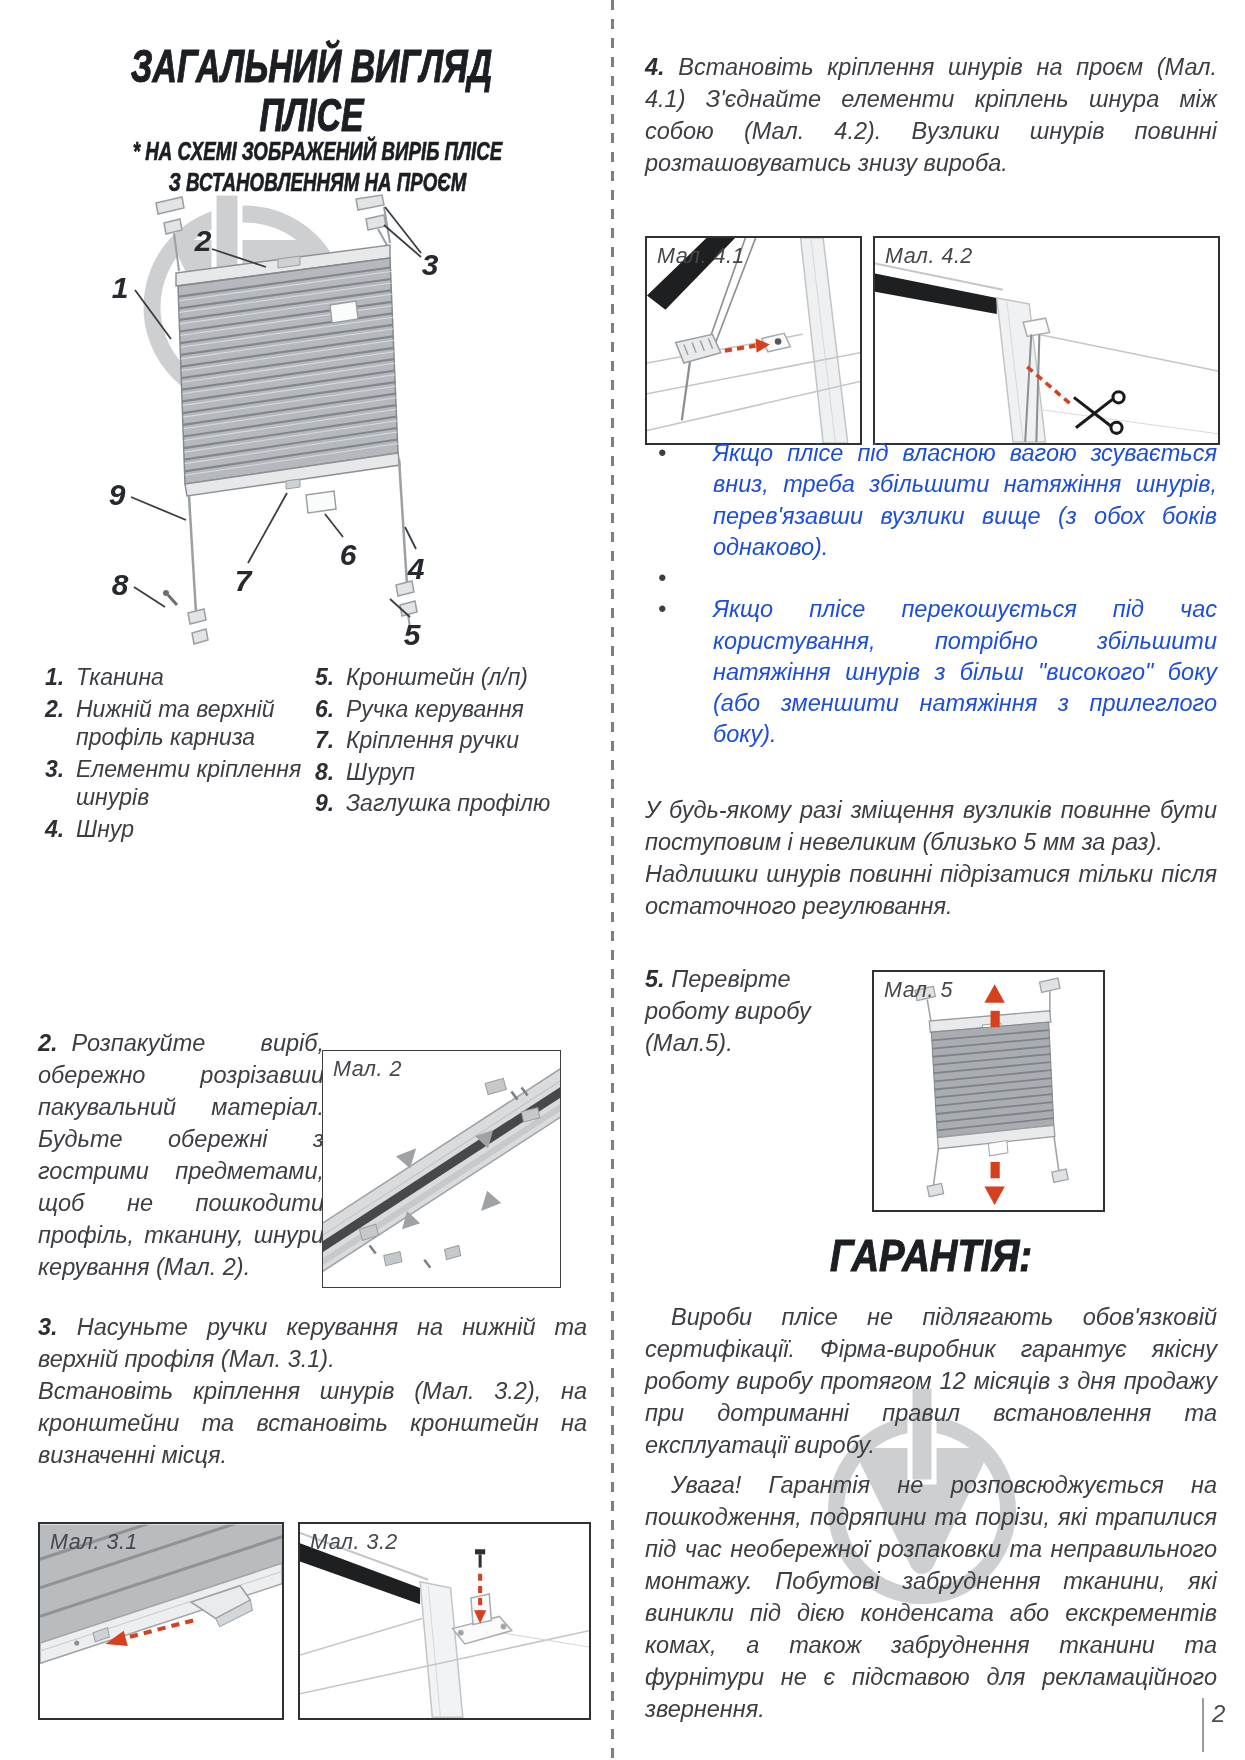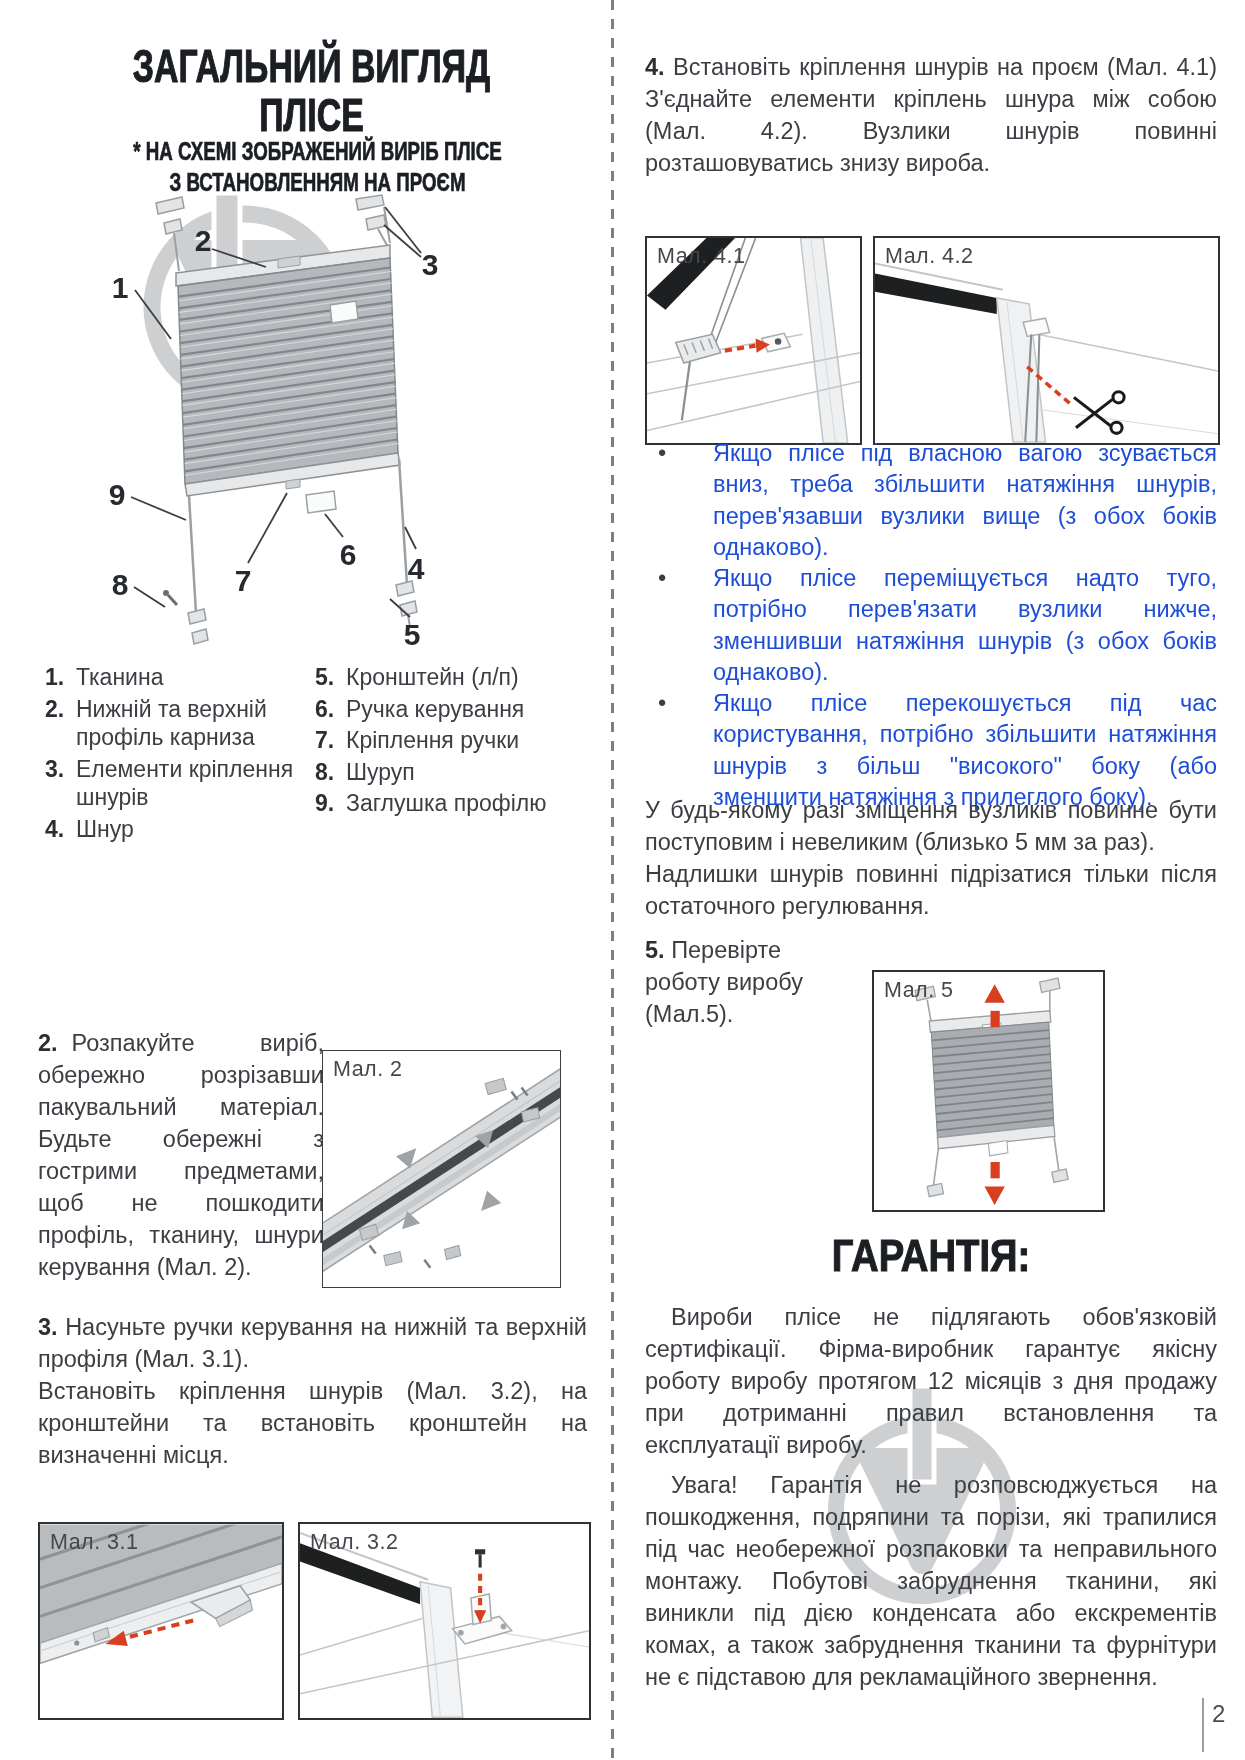--- a/index.html
+++ b/index.html
@@ -1,17 +1,17 @@
 <!DOCTYPE html>
 <html><head>
 <meta charset="utf-8">
 <style>
   html,body{margin:0;padding:0;background:#e8e8e8;}
   #page{position:relative;width:1245px;height:1760px;background:#ffffff;margin:0 auto;
-        font-family:"Liberation Sans",sans-serif;overflow:hidden;}
+        font-family:"Liberation Sans",sans-serif;overflow:hidden;font-style:italic;}
   .abs{position:absolute;}
   .body{font-size:23.5px;line-height:1.36;color:#3b3e42;}
   .just{text-align:justify;}
   .stepnum{font-weight:700;color:#2b2e32;}
   .gap{display:inline-block;width:14px;}
   .cond{transform-origin:50% 50%;display:block;}
   .hd{font-weight:700;color:#1b1e23;-webkit-text-stroke:1.1px #1b1e23;text-align:center;white-space:nowrap;}
   .figbox{position:absolute;border:2.5px solid #2f3133;background:#fff;margin-top:28px;}
   .figbox.thin{border-width:1.5px;border-color:#3c3e40;}
   .figlabel{position:absolute;left:10px;top:6px;font-size:21.5px;color:#44474b;letter-spacing:.5px;z-index:2;}
@@ -333,34 +333,33 @@
     </svg>
   </div>
 
   <div class="abs" style="left:645px;top:438px;width:572px;">
     <div class="bullet-row">
         <span class="blt">•</span>
         <p class="btxt">Якщо плісе під власною вагою зсувається вниз, треба збільшити натяжіння шнурів, перев'язавши вузлики вище (з обох боків однаково).</p>
       </div>
     <div class="bullet-row">
         <span class="blt">•</span>
-        <p class="btxt">Якщо плісе переміщується надто туго, потрібно перев'язати вузлики нижче, зменшивши натяжіння шнурів (з обох боків однаково).</p>
       </div>
     <div class="bullet-row">
         <span class="blt">•</span>
         <p class="btxt">Якщо плісе перекошується під час користування, потрібно збільшити натяжіння шнурів з більш "високого" боку (або зменшити натяжіння з прилеглого боку).</p>
       </div>
   </div>
 
   <div class="abs body" style="left:645px;top:795px;width:572px;">
     <p class="just">У будь-якому разі зміщення вузликів повинне бути поступовим і невеликим (близько 5 мм за раз).</p>
     <p class="just">Надлишки шнурів повинні підрізатися тільки після остаточного регулювання.</p>
   </div>
 
-  <div class="abs body" style="left:645px;top:935px;width:230px;">
+  <div class="abs body" style="left:645px;top:964px;width:230px;">
     <p><span class="stepnum">5.</span> <span>Перевірте</span></p>
     <p>роботу виробу (Мал.5).</p>
   </div>
   <div class="figbox" style="left:872px;top:942px;width:229px;height:238px;">
     <span class="figlabel">Мал. 5</span>
     <svg class="figsvg" viewBox="0 0 224 233" xmlns="http://www.w3.org/2000/svg">
       <g fill="#dfe1e3" stroke="#a2a5a8" stroke-width="1.3">
         <path d="M40 18 L58 14 L60 24 L42 28 Z"></path>
         <path d="M162 10 L180 6 L182 16 L164 20 Z"></path>
         <line x1="52" y1="27" x2="56" y2="50" fill="none" stroke-width="1.6"></line>

